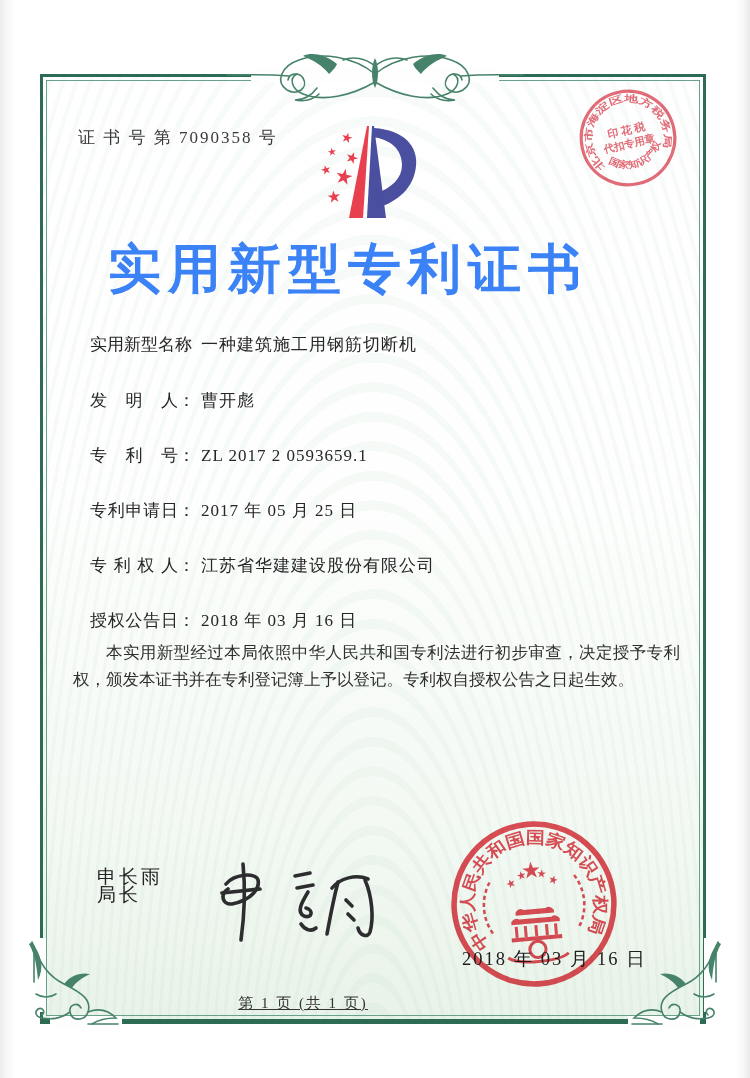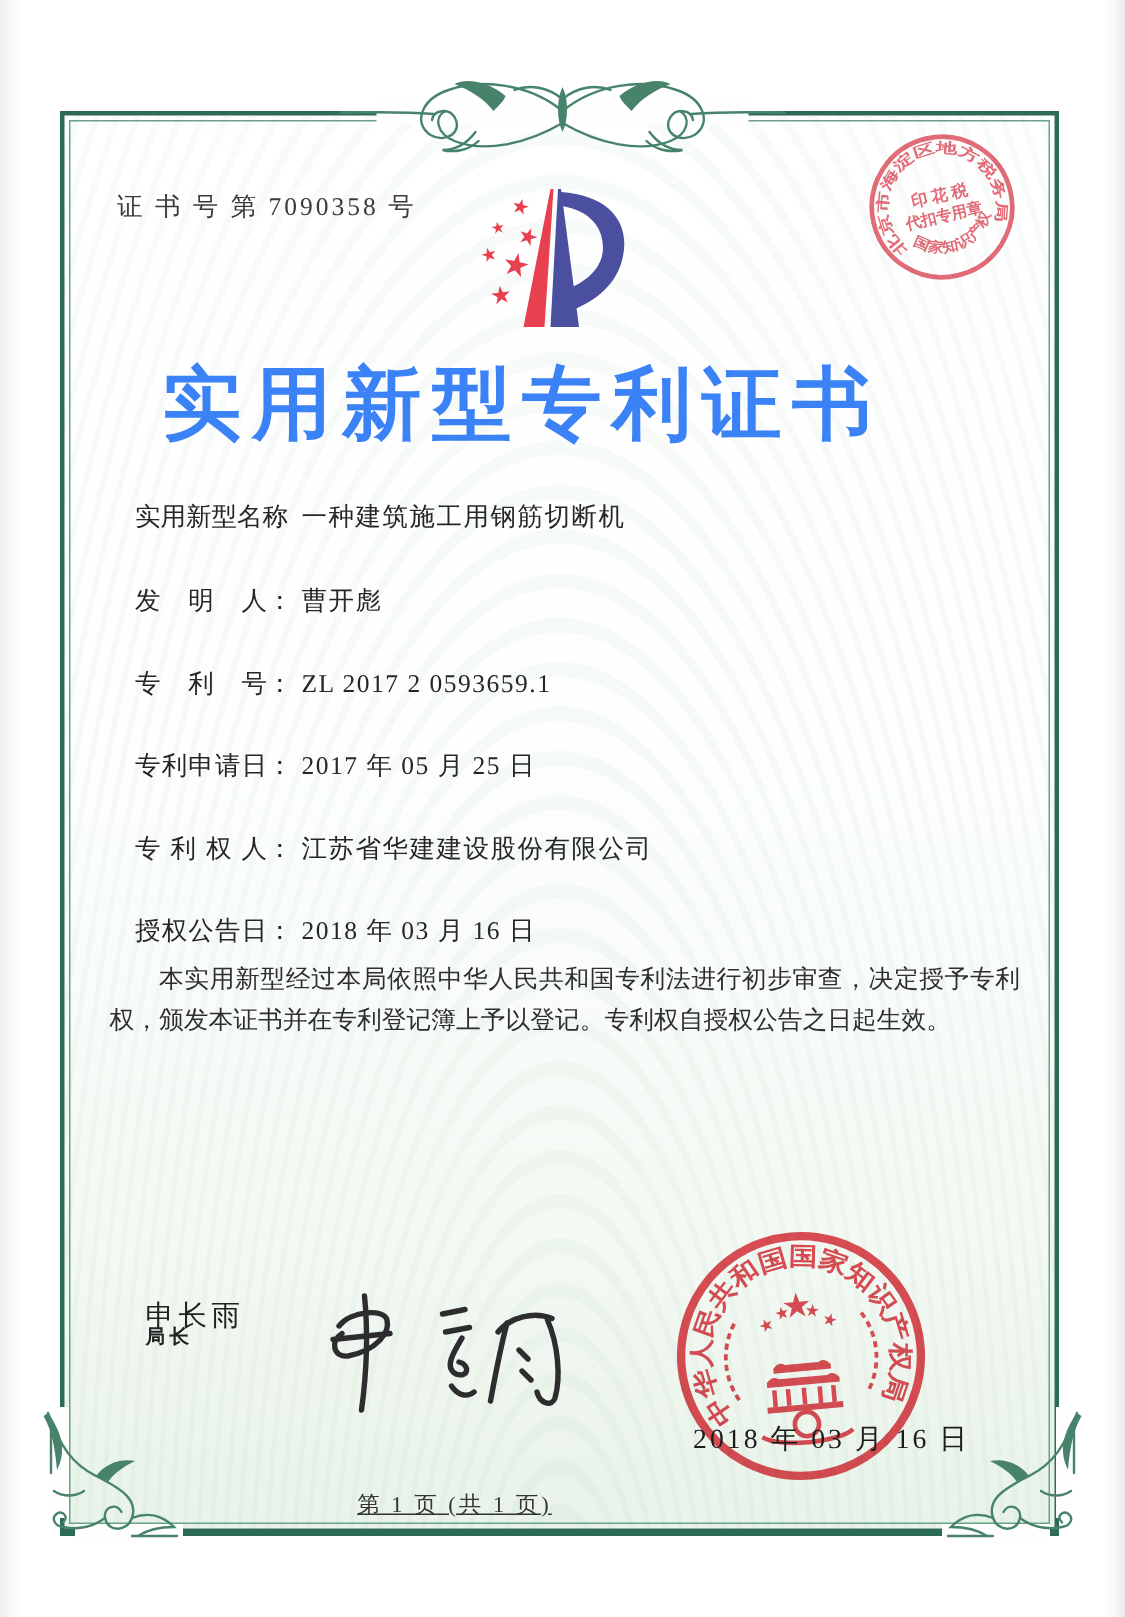--- a/index.html
+++ b/index.html
@@ -22,21 +22,21 @@
   .certno{position:absolute;left:78px;top:126px;font-size:17px;letter-spacing:2px;color:#3a3a3a;}
   .title{position:absolute;left:0;top:234px;width:696px;text-align:center;
     font-size:53px;font-weight:600;letter-spacing:7px;color:#3b82f6;}
   .field{position:absolute;left:90px;font-size:17px;color:#262626;white-space:nowrap;}
   .flabel{display:inline-block;width:88px;text-align:justify;text-align-last:justify;}
   .fcolon{display:inline-block;margin-right:6px;}
   .fvalue{letter-spacing:1px;}
   .paras{position:absolute;left:73px;top:639px;width:607px;font-size:16.5px;
     line-height:27px;text-align:justify;color:#2e2e2e;}
   .paras p{margin:0;text-indent:2em;}
-  .director-title{position:absolute;left:97px;top:882px;font-size:13px;letter-spacing:3px;color:#222;font-weight:bold;}
+  .director-title{position:absolute;left:97px;top:882px;font-size:19px;letter-spacing:3px;color:#222;}
   .director-name{position:absolute;left:97px;top:864px;font-size:19px;letter-spacing:3px;color:#222;}
   .signature{position:absolute;left:198px;top:856px;width:196px;height:96px;}
   .seal{position:absolute;left:448px;top:818px;width:172px;height:172px;
     transform:rotate(-5deg);opacity:.9;mix-blend-mode:multiply;}
   .seal-date{position:absolute;left:462px;top:946px;font-size:18.5px;letter-spacing:2px;color:#1d1d1d;}
   .footer{position:absolute;left:0;top:994px;width:606px;text-align:center;
     font-size:15px;letter-spacing:2px;color:#333;text-decoration:underline;}
   .stamp{position:absolute;left:576px;top:86px;width:104px;height:104px;
     transform:rotate(-13deg);opacity:.85;mix-blend-mode:multiply;}
   .ornament-top{position:absolute;left:225px;top:44px;width:300px;height:64px;}

